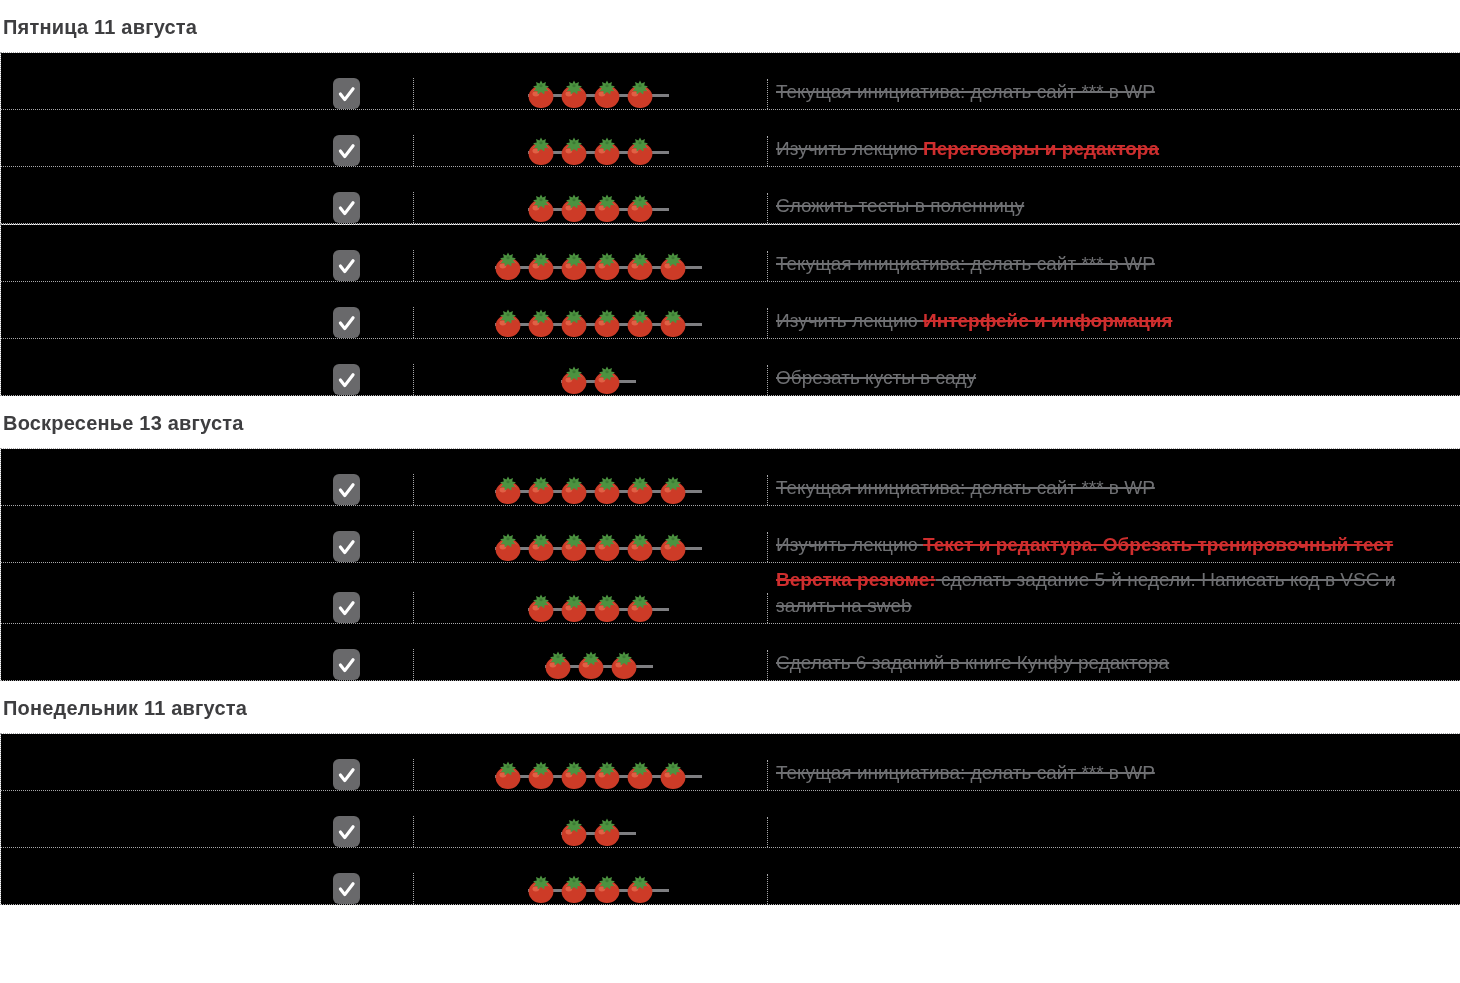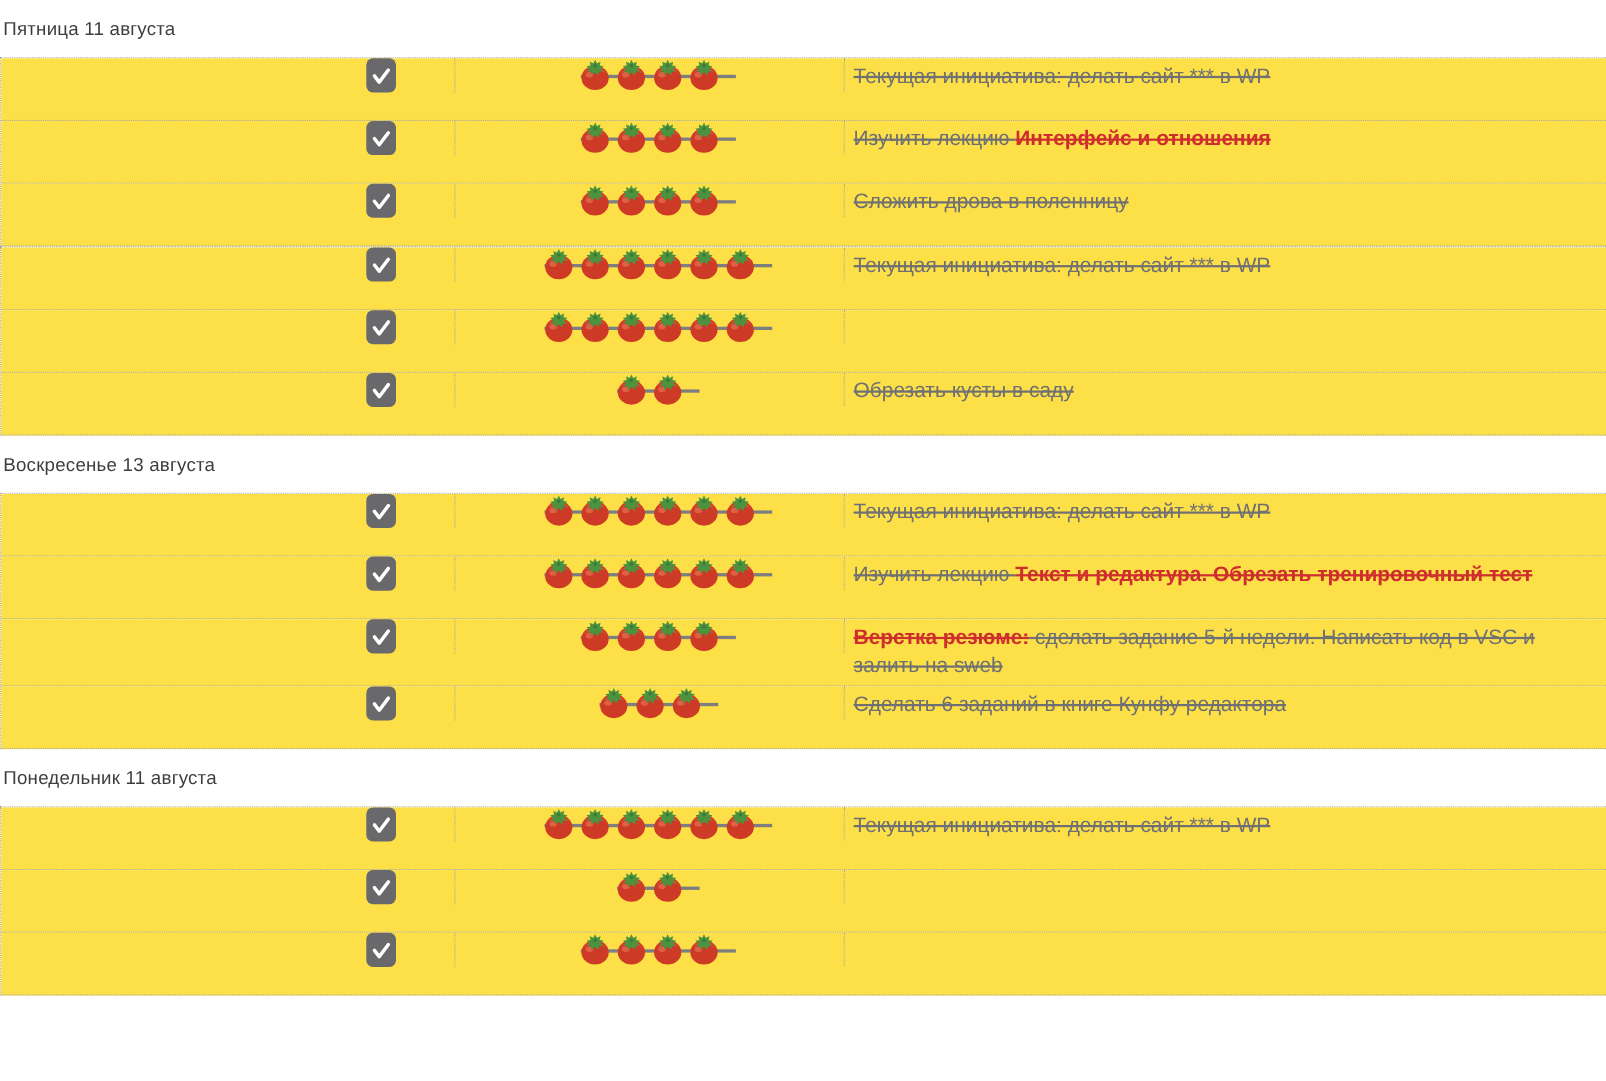--- a/index.html
+++ b/index.html
@@ -4,31 +4,31 @@
 <style>
   * { margin:0; padding:0; box-sizing:border-box; }
   html, body {
     width:1460px; height:983px; overflow:hidden;
     background:#ffffff;
     font-family:"Liberation Sans","DejaVu Sans",sans-serif;
   }
   .page { width:1460px; height:983px; overflow:hidden; }
 
   .section-heading {
-    font-size:17px; font-weight:normal; color:#3e3e40;
+    font-size:20px; font-weight:bold; color:#3e3e40;
     padding:16px 3px 14px 3px; line-height:22px; letter-spacing:0.2px;
   }
   .task-table {
     border-top:1px dotted #a8a8aa;
     border-left:1px dotted #a8a8aa;
   }
   .task-row {
-    display:flex; align-items:flex-start;
+    display:flex; align-items:flex-end;
     min-height:57px;
-    background:#fde047;
+    background:#000000;
     border-bottom:1px dotted #a8a8aa;
   }
   .col { display:flex; align-items:center; border-right:1px dotted #a8a8aa; }
   .col-spacer   { width:278px; }
   .col-check    { width:135px; justify-content:center; }
   .col-tomatoes { width:354px; justify-content:center; }
   .col-text     { flex:1; border-right:none; padding:4px 12px 4px 8px; }
 
   .checkbox {
     width:27px; height:31px; background:#69696b; border-radius:6px;
@@ -155,21 +155,21 @@
                     <ellipse cx="16" cy="19" rx="13.2" ry="11.8" fill="#cd3b27"></ellipse>
                     <path d="M5 15 q4.5-7 11-7 q6.5 0 11 7 q-4.5-4-11-4 q-6.5 0-11 4z" fill="#da5038" opacity="0.85"></path>
                     <ellipse cx="10.5" cy="16" rx="3.6" ry="2.6" fill="#e66a4e" opacity="0.8"></ellipse>
                     <path d="M16 1.5 l1.7 3.4 3.6-1.6 -0.8 3.6 3.9 0.7 -3 2.5 2.3 3 -3.8-0.3 -0.5 3.7 -3.4-2.7 -3.4 2.7 -0.5-3.7 -3.8 0.3 2.3-3 -3-2.5 3.9-0.7 -0.8-3.6 3.6 1.6z" fill="#4c9340"></path>
                     <circle cx="16" cy="7.2" r="1.7" fill="#3b7a33"></circle>
                   </svg>
                 </span>
               </span>
             </div>
             <div class="col col-text">
-              <span class="task-text"><span class="part gray">Изучить лекцию </span><span class="part red">Интерфейс и отношения</span></span>
+              <span class="task-text"><span class="part gray">Изучить лекцию </span><span class="part red">Переговоры и редактора</span></span>
             </div>
           </div>
           <div class="task-row">
             <div class="col col-spacer"></div>
             <div class="col col-check">
               <span class="checkbox" role="checkbox" aria-checked="true">
                 <svg viewBox="0 0 24 24" aria-hidden="true">
                   <path d="M5 12.5 L10 19 L19.5 6.5" fill="none" stroke="#ffffff" stroke-width="3.6" stroke-linecap="round" stroke-linejoin="round"></path>
                 </svg>
               </span>
@@ -208,21 +208,21 @@
                     <ellipse cx="16" cy="19" rx="13.2" ry="11.8" fill="#cd3b27"></ellipse>
                     <path d="M5 15 q4.5-7 11-7 q6.5 0 11 7 q-4.5-4-11-4 q-6.5 0-11 4z" fill="#da5038" opacity="0.85"></path>
                     <ellipse cx="10.5" cy="16" rx="3.6" ry="2.6" fill="#e66a4e" opacity="0.8"></ellipse>
                     <path d="M16 1.5 l1.7 3.4 3.6-1.6 -0.8 3.6 3.9 0.7 -3 2.5 2.3 3 -3.8-0.3 -0.5 3.7 -3.4-2.7 -3.4 2.7 -0.5-3.7 -3.8 0.3 2.3-3 -3-2.5 3.9-0.7 -0.8-3.6 3.6 1.6z" fill="#4c9340"></path>
                     <circle cx="16" cy="7.2" r="1.7" fill="#3b7a33"></circle>
                   </svg>
                 </span>
               </span>
             </div>
             <div class="col col-text">
-              <span class="task-text"><span class="part gray">Сложить дрова в поленницу</span></span>
+              <span class="task-text"><span class="part gray">Сложить тесты в поленницу</span></span>
             </div>
           </div>
         </div>
       </section>
       <section class="day-section">
         <div class="task-table">
           <div class="task-row">
             <div class="col col-spacer"></div>
             <div class="col col-check">
               <span class="checkbox" role="checkbox" aria-checked="true">
@@ -352,20 +352,23 @@
                 <span class="tomato">
                   <svg viewBox="0 0 32 32" aria-hidden="true">
                     <ellipse cx="16" cy="19" rx="13.2" ry="11.8" fill="#cd3b27"></ellipse>
                     <path d="M5 15 q4.5-7 11-7 q6.5 0 11 7 q-4.5-4-11-4 q-6.5 0-11 4z" fill="#da5038" opacity="0.85"></path>
                     <ellipse cx="10.5" cy="16" rx="3.6" ry="2.6" fill="#e66a4e" opacity="0.8"></ellipse>
                     <path d="M16 1.5 l1.7 3.4 3.6-1.6 -0.8 3.6 3.9 0.7 -3 2.5 2.3 3 -3.8-0.3 -0.5 3.7 -3.4-2.7 -3.4 2.7 -0.5-3.7 -3.8 0.3 2.3-3 -3-2.5 3.9-0.7 -0.8-3.6 3.6 1.6z" fill="#4c9340"></path>
                     <circle cx="16" cy="7.2" r="1.7" fill="#3b7a33"></circle>
                   </svg>
                 </span>
               </span>
+            </div>
+            <div class="col col-text">
+              <span class="task-text"><span class="part gray">Изучить лекцию </span><span class="part red">Интерфейс и информация</span></span>
             </div>
           </div>
           <div class="task-row">
             <div class="col col-spacer"></div>
             <div class="col col-check">
               <span class="checkbox" role="checkbox" aria-checked="true">
                 <svg viewBox="0 0 24 24" aria-hidden="true">
                   <path d="M5 12.5 L10 19 L19.5 6.5" fill="none" stroke="#ffffff" stroke-width="3.6" stroke-linecap="round" stroke-linejoin="round"></path>
                 </svg>
               </span>

